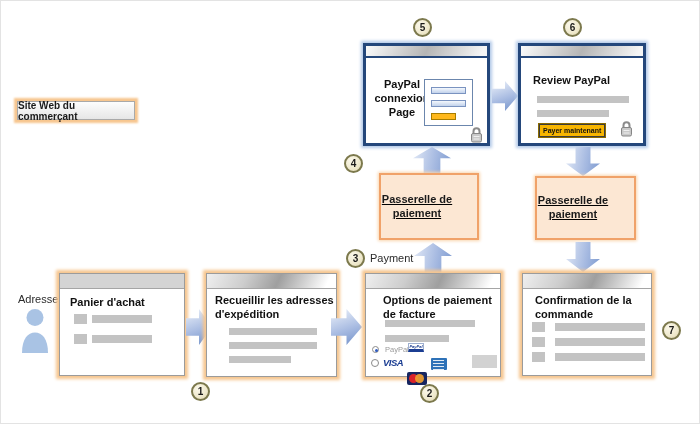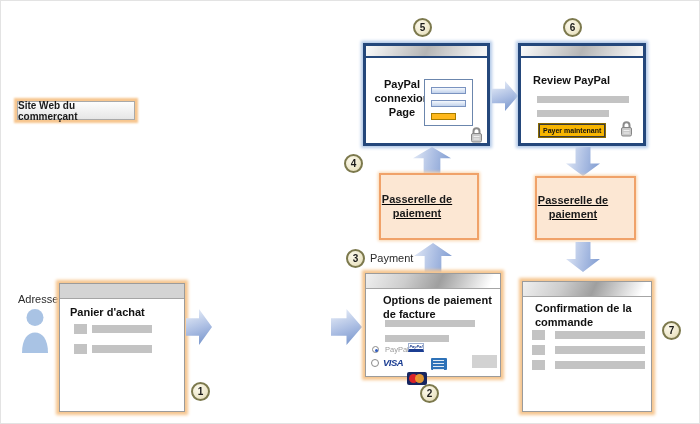--- a/index.html
+++ b/index.html
@@ -158,31 +158,38 @@
   <div class="abs flow-label" style="left:369px; top:251px;">Payment</div>
 
   <div class="abs arr-down" style="left:565px; top:241px; width:34px; height:30px;"></div>
 
   <div class="abs flow-label" style="left:17px; top:292px;">Adresse</div>
   <svg class="abs" style="left:20px; top:307px;" width="28" height="45" viewBox="0 0 28 45">
     <circle cx="14" cy="9.5" r="8.5" fill="#a9c3e4"></circle>
     <path d="M1 45 C1 30.5 7 24.5 14 24.5 C21 24.5 27 30.5 27 45 Z" fill="#a9c3e4"></path>
   </svg>
 
-  <div class="abs m-box" style="left:58px; top:282px; width:126px; height:129px;">
+  <div class="abs m-box" style="left:58px; top:272px; width:126px; height:103px;">
     <div class="m-titlebar-flat"></div>
     <div class="abs box-title" style="left:10px; top:22px;">Panier d'achat</div>
     <div class="abs sq" style="left:14px; top:40px; width:13px; height:10px;"></div>
     <div class="abs bar" style="left:32px; top:41px; width:60px; height:8px;"></div>
     <div class="abs sq" style="left:14px; top:60px; width:13px; height:10px;"></div>
     <div class="abs bar" style="left:32px; top:61px; width:60px; height:8px;"></div>
   </div>
 
   <div class="abs arr-right" style="left:185px; top:308px; width:26px; height:36px;"></div>
 
+  <div class="abs m-box" style="left:205px; top:272px; width:131px; height:104px;">
+    <div class="m-titlebar-grad"></div>
+    <div class="abs box-title" style="left:8px; top:20px; width:122px;">Recueillir les adresses d'expédition</div>
+    <div class="abs bar" style="left:22px; top:54px; width:88px; height:7px;"></div>
+    <div class="abs bar" style="left:22px; top:68px; width:88px; height:7px;"></div>
+    <div class="abs bar" style="left:22px; top:82px; width:62px; height:7px;"></div>
+  </div>
 
   <div class="abs arr-right" style="left:330px; top:308px; width:31px; height:36px;"></div>
 
   <div class="abs m-box" style="left:364px; top:272px; width:136px; height:104px;">
     <div class="m-titlebar-grad"></div>
     <div class="abs box-title" style="left:17px; top:20px; width:110px;">Options de paiement de facture</div>
     <div class="abs bar" style="left:19px; top:46px; width:90px; height:7px;"></div>
     <div class="abs bar" style="left:19px; top:61px; width:64px; height:7px;"></div>
 
     <div class="abs radio" style="left:6px; top:72px; width:7px; height:7px;">
@@ -194,21 +201,21 @@
     <div class="abs radio" style="left:5px; top:85px; width:8px; height:8px;"></div>
     <span class="abs visa-txt" style="left:17px; top:83px;">VISA</span>
     <div class="abs mc-badge" style="left:41px; top:83px;">
       <span class="mc-c1"></span>
         <span class="mc-c2"></span>
     </div>
     <div class="abs amex-badge" style="left:65px; top:84px;"></div>
     <div class="abs gray-chip" style="left:106px; top:81px; width:25px; height:13px;"></div>
   </div>
 
-  <div class="abs m-box" style="left:521px; top:272px; width:130px; height:131px;margin-top:8px;">
+  <div class="abs m-box" style="left:521px; top:272px; width:130px; height:103px;">
     <div class="m-titlebar-grad"></div>
     <div class="abs box-title" style="left:12px; top:20px; width:105px;">Confirmation de la commande</div>
     <div class="abs sq" style="left:9px;  top:48px; width:13px; height:10px;"></div>
     <div class="abs bar" style="left:32px; top:49px; width:90px; height:8px;"></div>
     <div class="abs sq" style="left:9px;  top:63px; width:13px; height:10px;"></div>
     <div class="abs bar" style="left:32px; top:64px; width:90px; height:8px;"></div>
     <div class="abs sq" style="left:9px;  top:78px; width:13px; height:10px;"></div>
     <div class="abs bar" style="left:32px; top:79px; width:90px; height:8px;"></div>
   </div>
 

